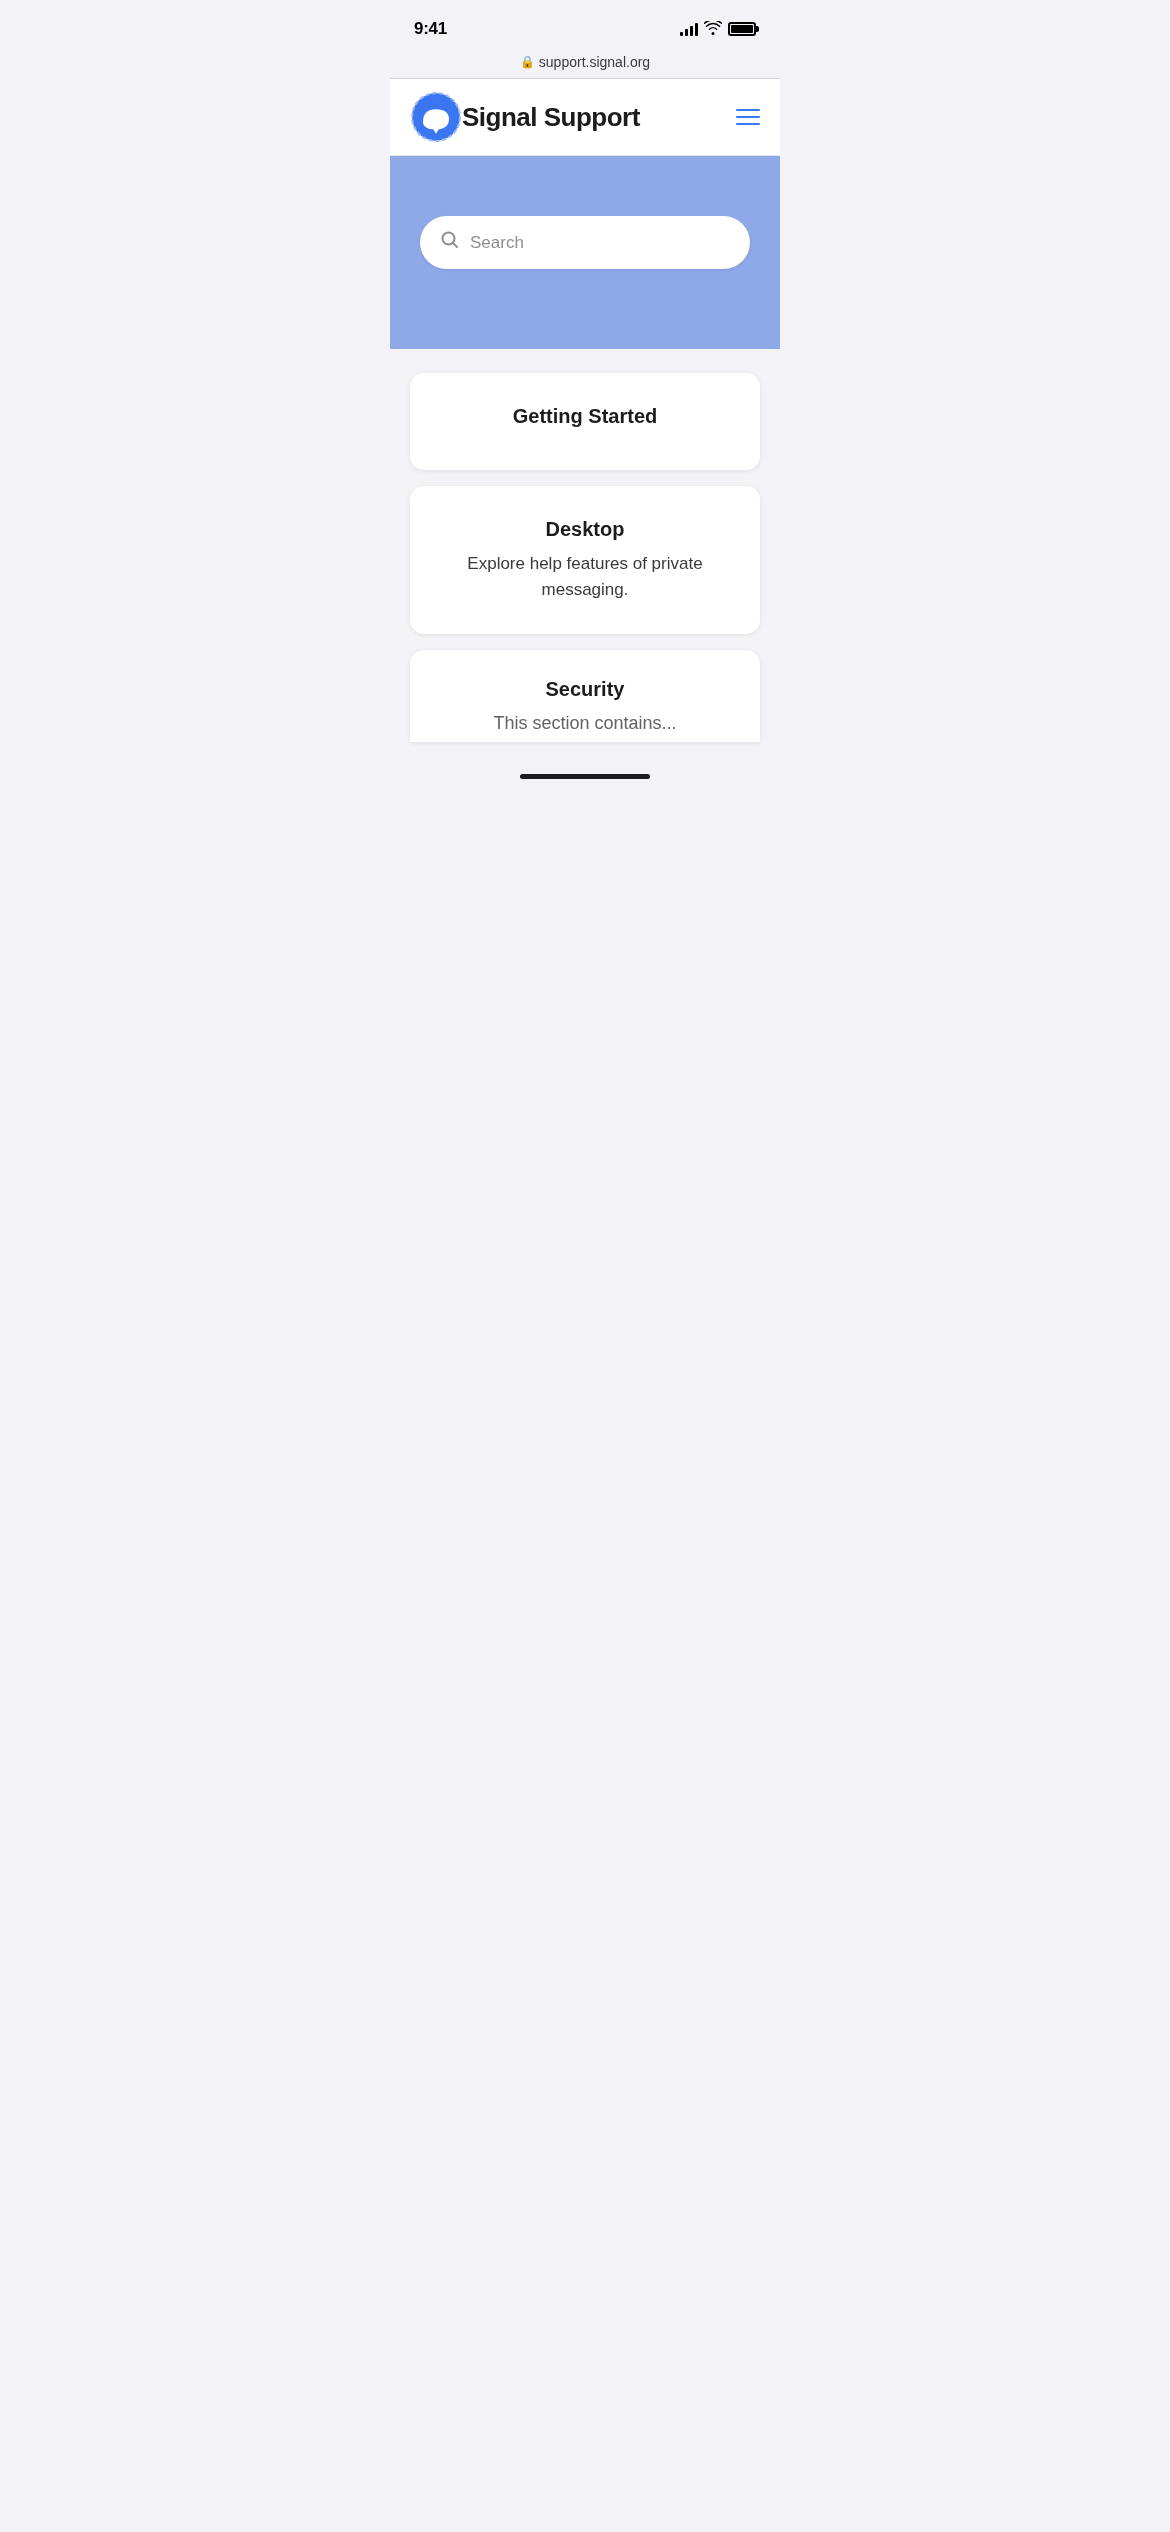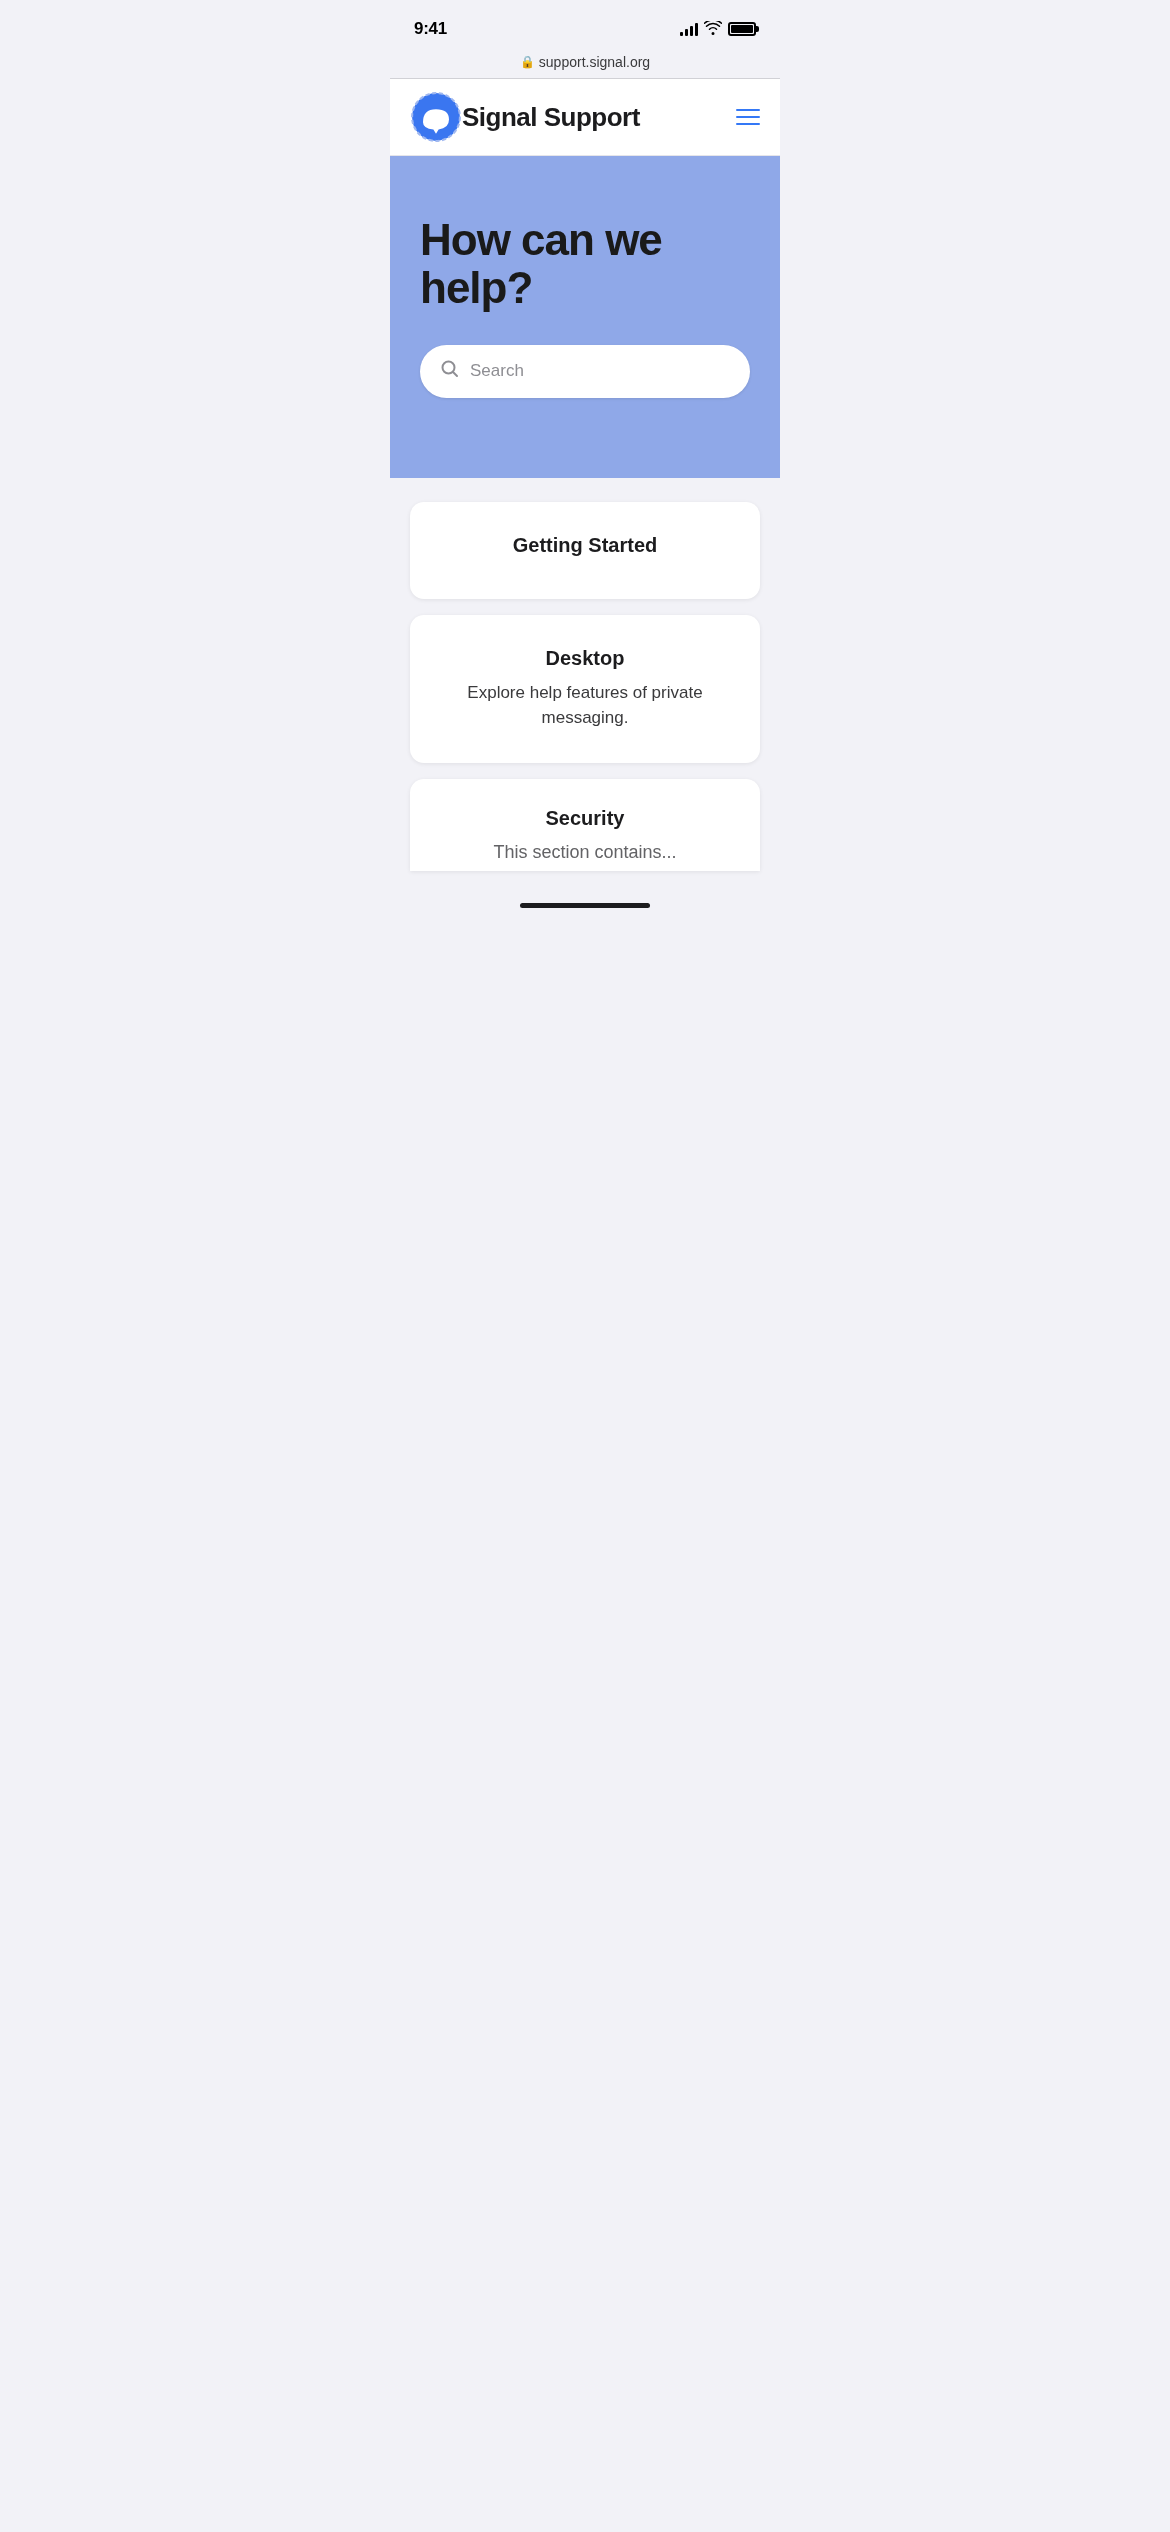--- a/index.html
+++ b/index.html
@@ -299,21 +299,20 @@
     <span class="header-title">Signal Support</span>
   </div>
   <div class="hamburger-icon">
     <div class="hamburger-line"></div>
     <div class="hamburger-line"></div>
     <div class="hamburger-line"></div>
   </div>
 </div>
 
 <div class="hero">
-  <h1 class="hero-title">How can we help?</h1>
   <div class="search-container">
     <div class="search-icon-wrap">
       <svg width="20" height="20" viewBox="0 0 20 20" fill="none">
         <circle cx="8.5" cy="8.5" r="6" stroke="#8e8e93" stroke-width="2"></circle>
         <path d="M13 13L17 17" stroke="#8e8e93" stroke-width="2" stroke-linecap="round"></path>
       </svg>
     </div>
     <input class="search-input" type="text" placeholder="Search" style="">
   </div>
 </div>

